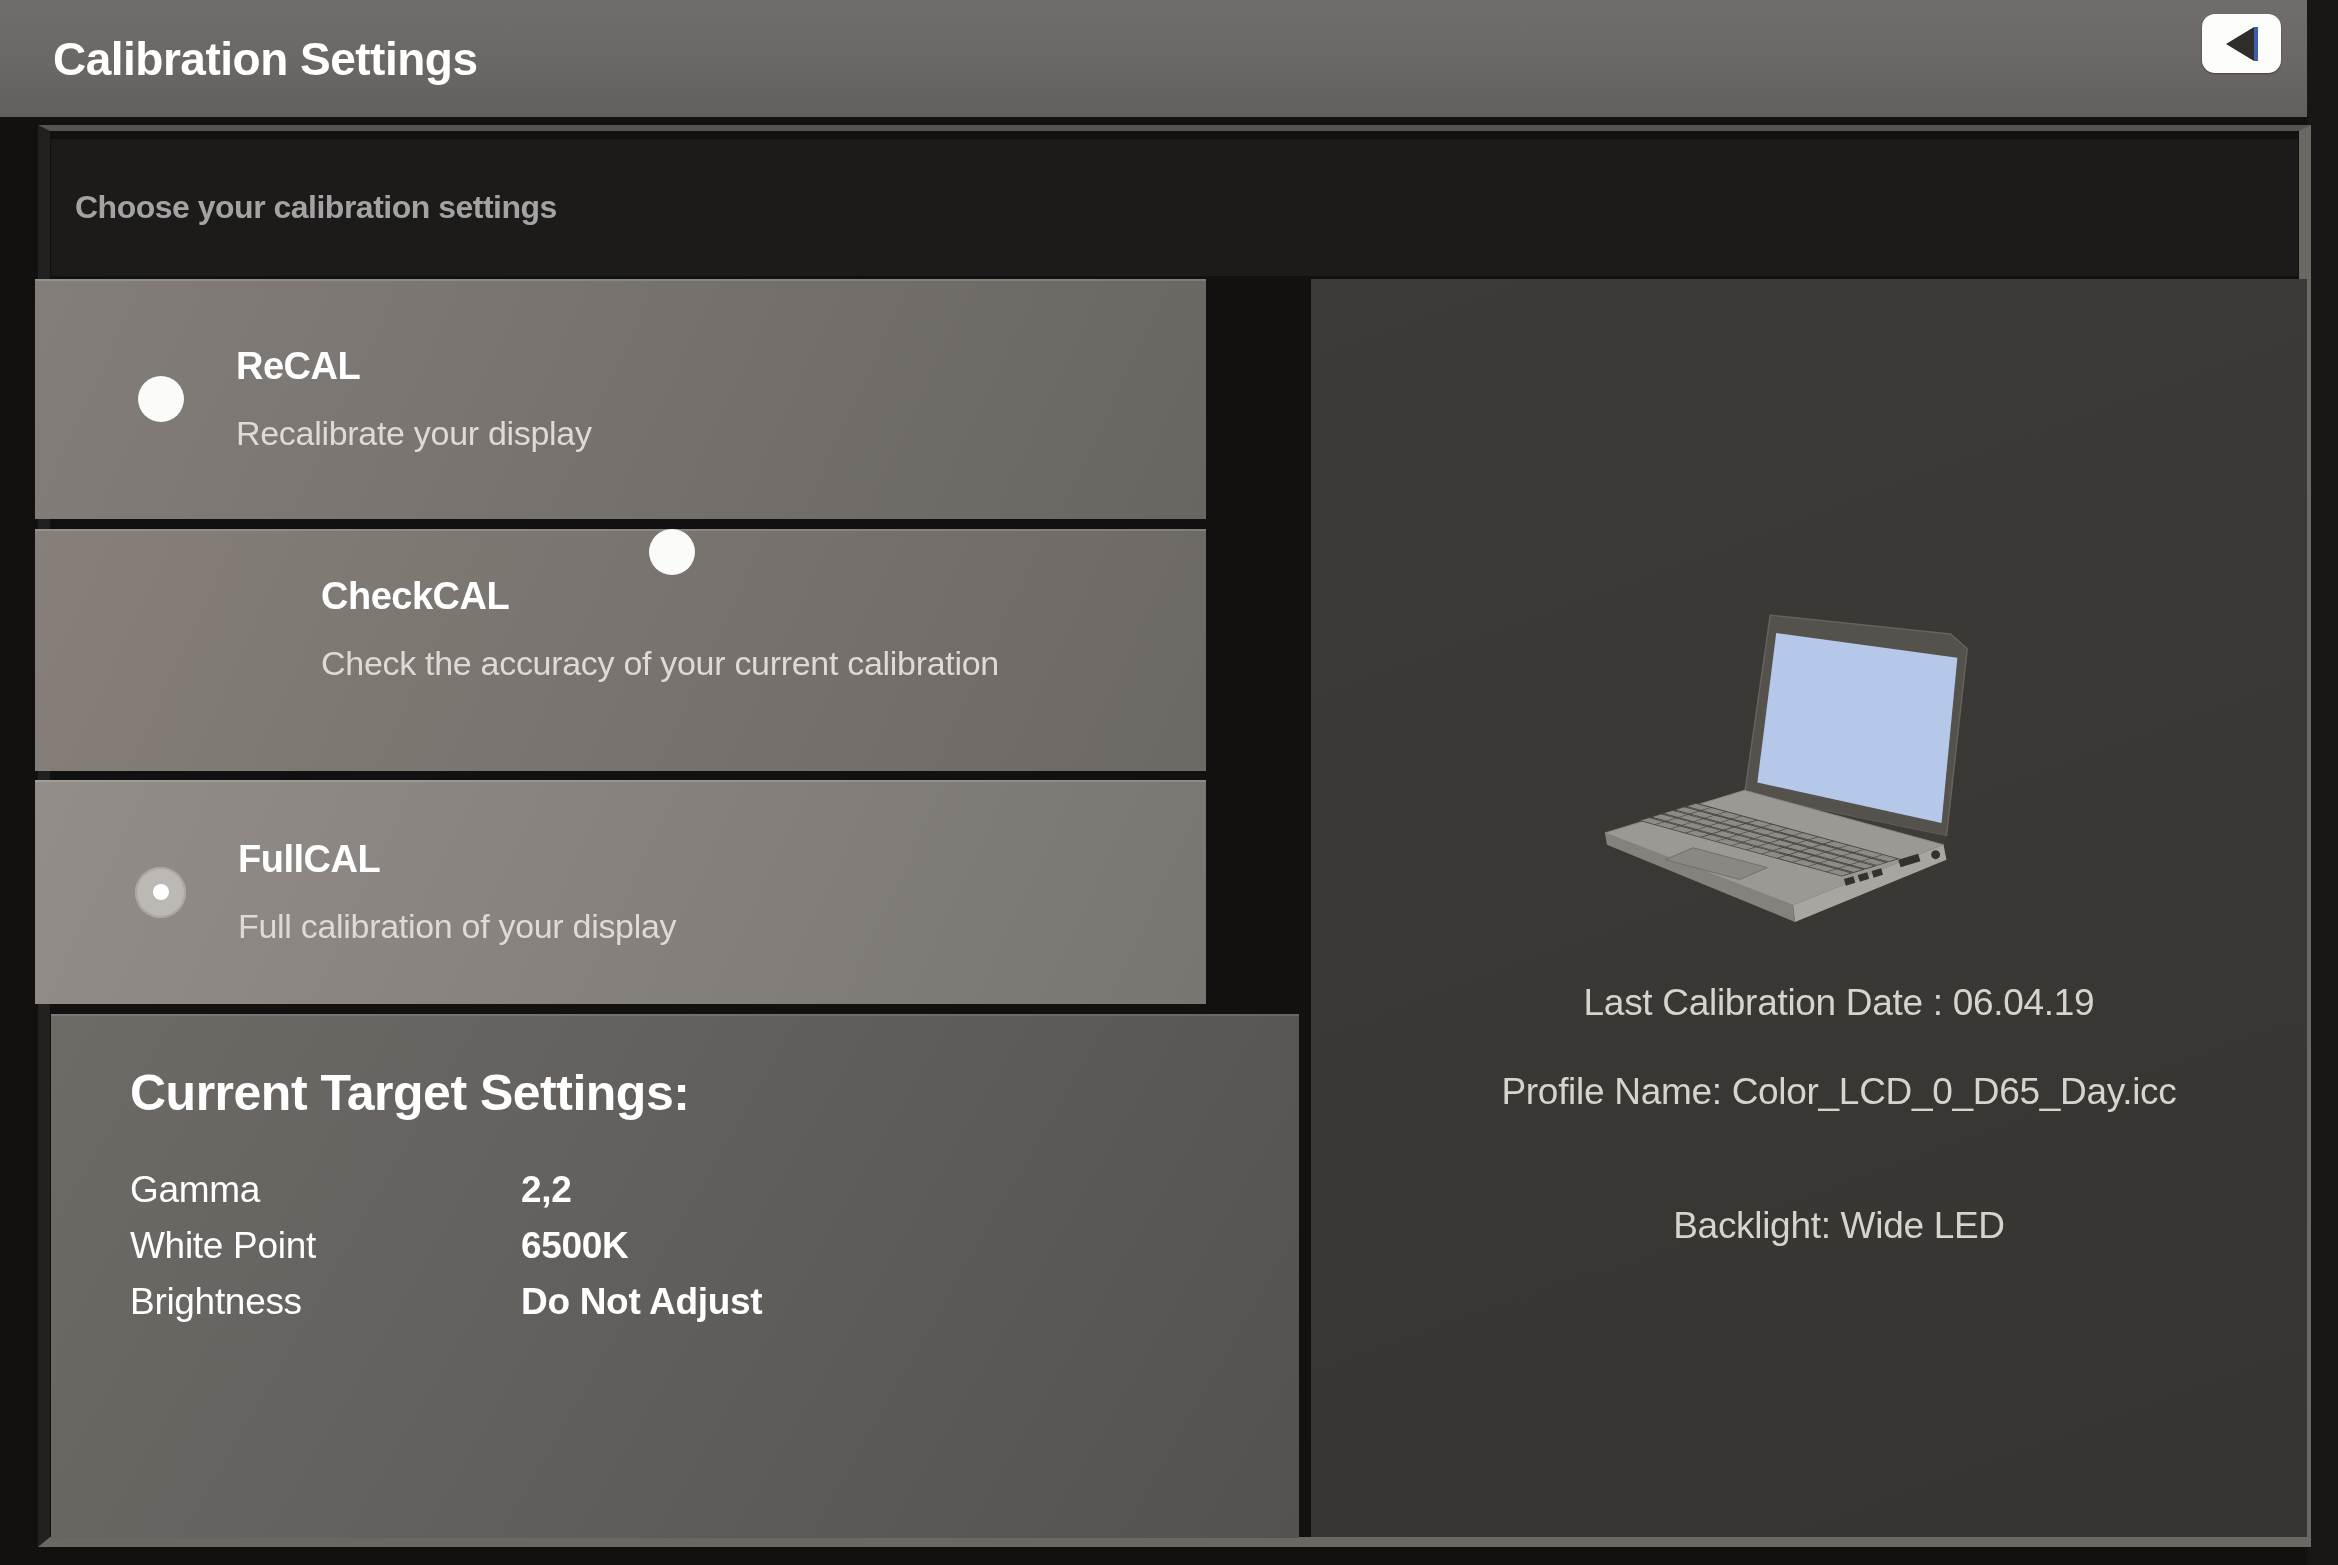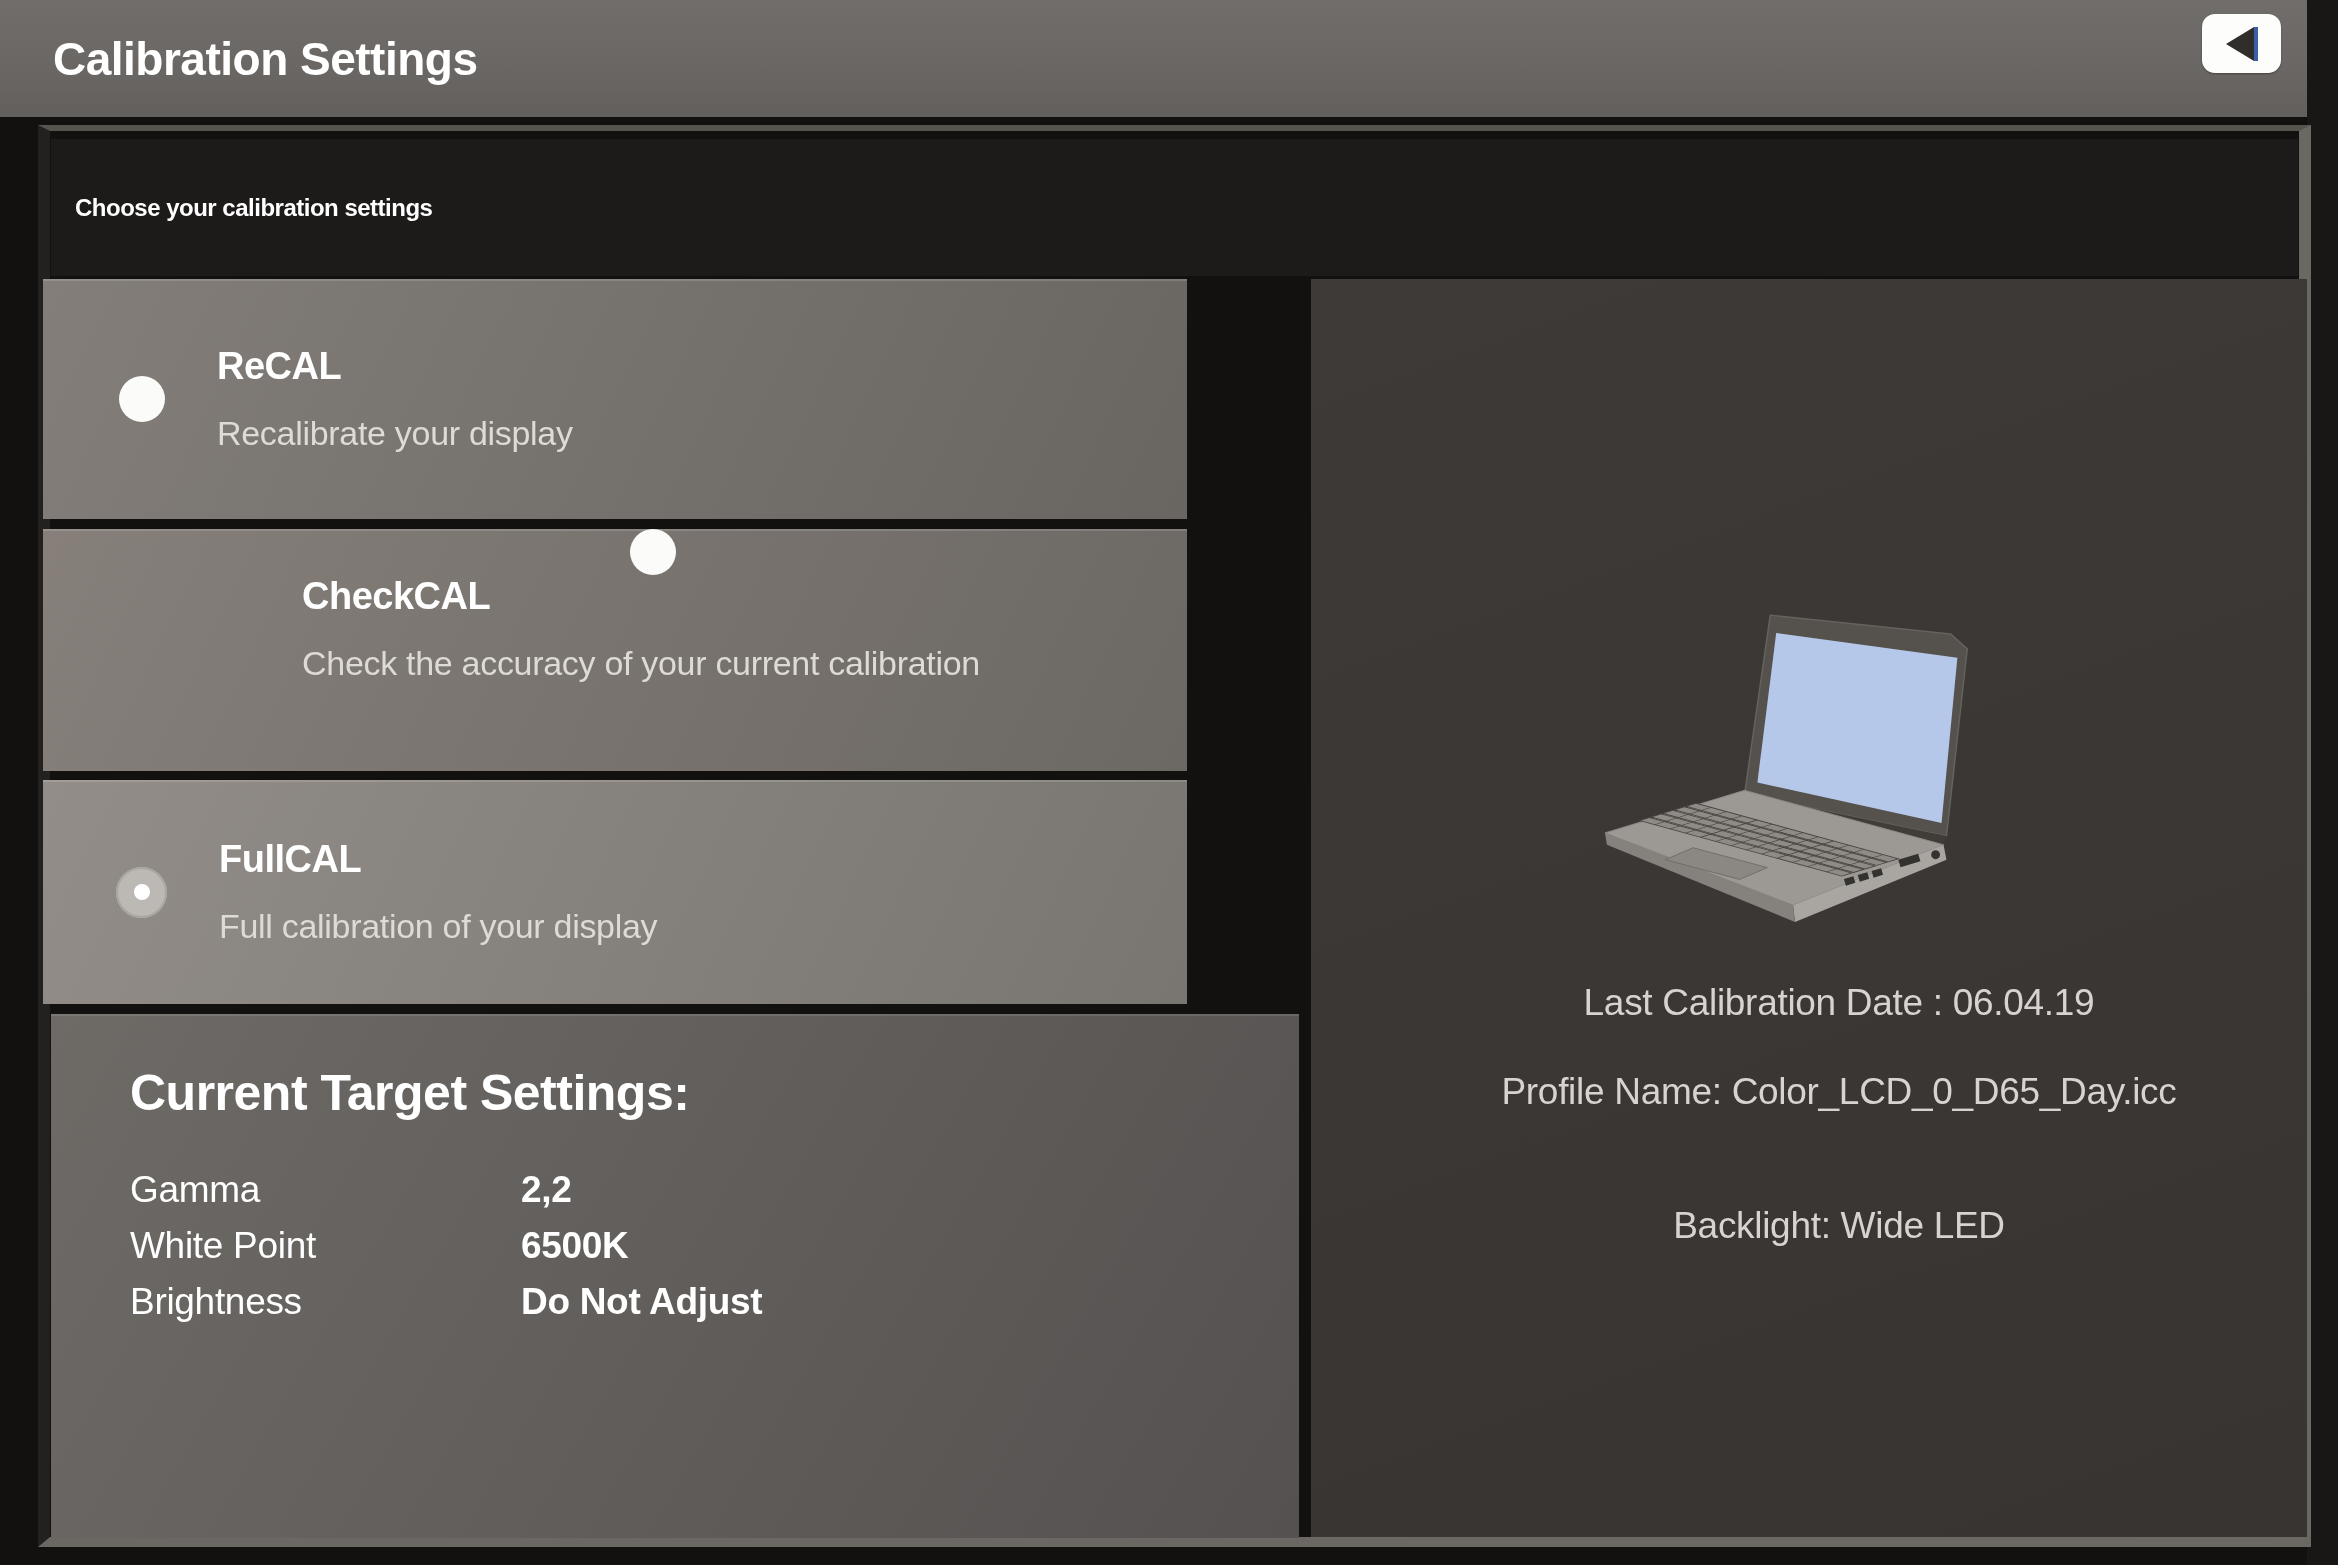--- a/index.html
+++ b/index.html
@@ -46,28 +46,29 @@
     border-left:12px solid #23211f;
     background:#131110;
   }
   
   .section-header{
     position:absolute;left:51px;top:139px;width:2247px;height:137px;
     background:#1d1b19;
     display:flex;align-items:center;
   }
   .section-header .label{
-    padding-left:24px;font-size:24px;font-weight:700;color:#ffffff;letter-spacing:-0.5px;
+    padding-left:24px;font-size:32px;font-weight:700;color:#a3a3a3;letter-spacing:-0.5px;
   }
   
   .option-row{
-    position:absolute;left:43px;width:1144px;
+    position:absolute;left:35px;width:1144px;
     display:flex;align-items:center;
     box-shadow:inset 0 2px 0 rgba(255,255,255,0.14);
     cursor:pointer;
+    padding-left:27px;
   }
   .option-row.recal{top:279px;height:240px;background:linear-gradient(115deg,#837e79 0%,#696561 100%);}
   .option-row.checkcal{top:529px;height:242px;background:linear-gradient(115deg,#867f7a 0%,#6c6864 100%);flex-direction:column;}
   .option-row.fullcal{top:780px;height:224px;background:linear-gradient(115deg,#928d88 0%,#797571 100%);}
   .radio{
     margin-left:76px;flex:0 0 auto;
     width:46px;height:46px;border-radius:50%;
     background:#fbfbfa;
     position:relative;
   }

